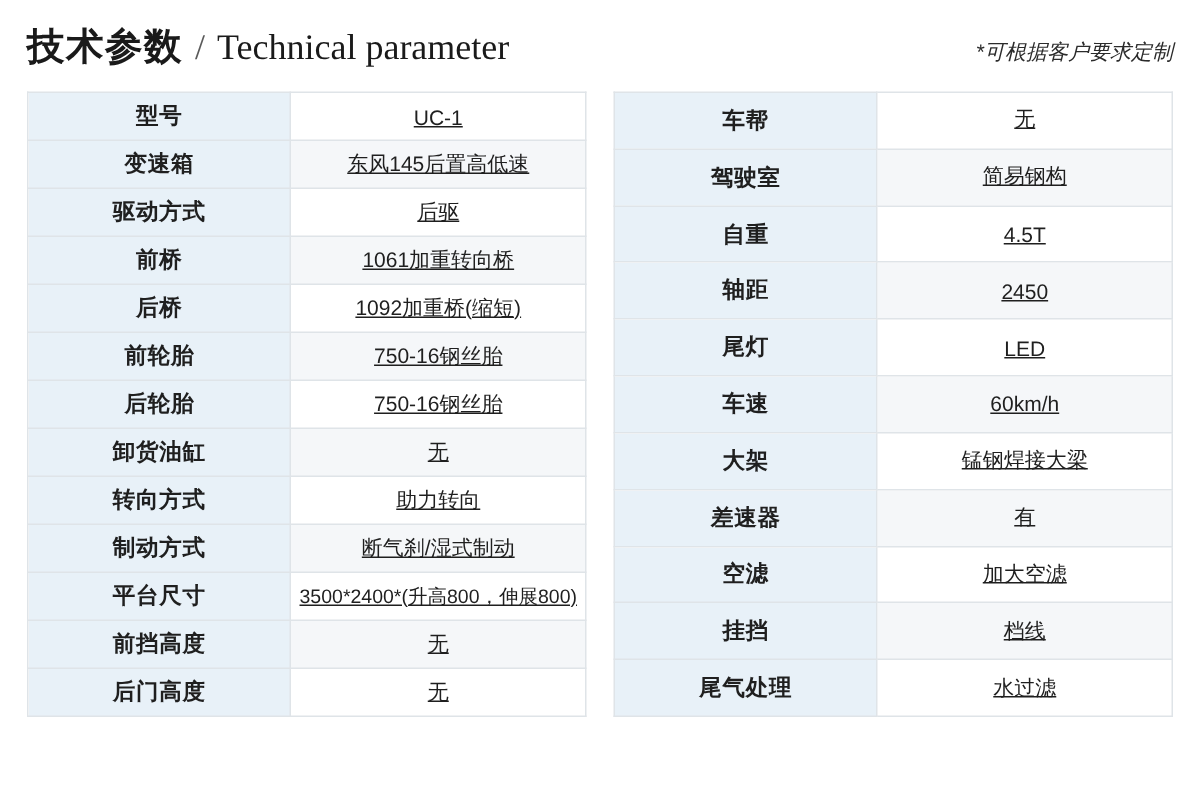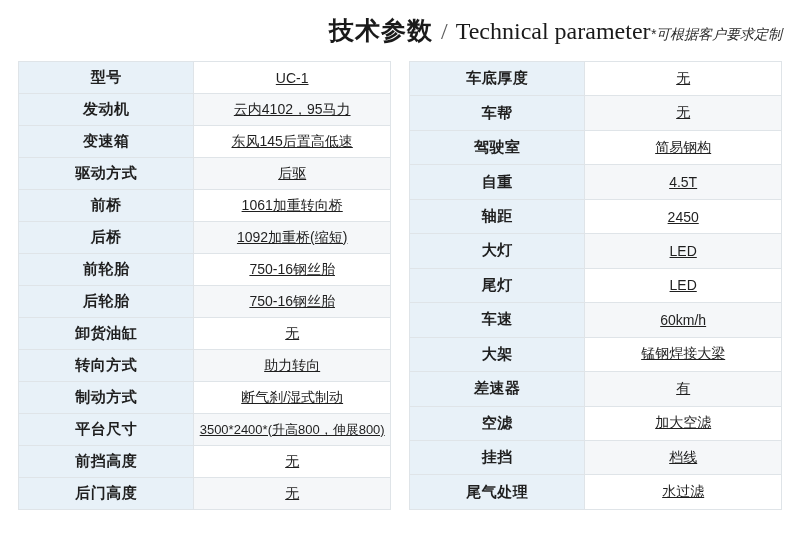--- a/index.html
+++ b/index.html
@@ -16,23 +16,22 @@
   .page {
     position: relative;
     width: 800px;
     height: 533px;
     box-sizing: border-box;
     padding: 14px 18px 0 18px;
   }
   .header {
     display: flex;
     align-items: baseline;
-    justify-content: flex-end;
+    justify-content: space-between;
     margin-bottom: 14px;
-    margin-left: 25px;
   }
   .title-group {
     display: flex;
     align-items: baseline;
     white-space: nowrap;
   }
   .title-cn {
     font-size: 25px;
     font-weight: bold;
     color: #1a1a1a;
@@ -118,24 +117,20 @@
 
   <div class="tables">
 
     <table class="spec-table">
       <tbody>
         <tr>
           <td class="label-cell">型号</td>
           <td class="value-cell">UC-1</td>
         </tr>
         <tr>
-          <td class="label-cell">发动机</td>
-          <td class="value-cell">云内4102，95马力</td>
-        </tr>
-        <tr>
           <td class="label-cell">变速箱</td>
           <td class="value-cell">东风145后置高低速</td>
         </tr>
         <tr>
           <td class="label-cell">驱动方式</td>
           <td class="value-cell">后驱</td>
         </tr>
         <tr>
           <td class="label-cell">前桥</td>
           <td class="value-cell">1061加重转向桥</td>
@@ -175,44 +170,36 @@
         <tr>
           <td class="label-cell">后门高度</td>
           <td class="value-cell">无</td>
         </tr>
       </tbody>
     </table>
 
     <table class="spec-table">
       <tbody>
         <tr>
-          <td class="label-cell">车底厚度</td>
-          <td class="value-cell">无</td>
-        </tr>
-        <tr>
           <td class="label-cell">车帮</td>
           <td class="value-cell">无</td>
         </tr>
         <tr>
           <td class="label-cell">驾驶室</td>
           <td class="value-cell">简易钢构</td>
         </tr>
         <tr>
           <td class="label-cell">自重</td>
           <td class="value-cell">4.5T</td>
         </tr>
         <tr>
           <td class="label-cell">轴距</td>
           <td class="value-cell">2450</td>
         </tr>
         <tr>
-          <td class="label-cell">大灯</td>
-          <td class="value-cell">LED</td>
-        </tr>
-        <tr>
           <td class="label-cell">尾灯</td>
           <td class="value-cell">LED</td>
         </tr>
         <tr>
           <td class="label-cell">车速</td>
           <td class="value-cell">60km/h</td>
         </tr>
         <tr>
           <td class="label-cell">大架</td>
           <td class="value-cell">锰钢焊接大梁</td>

